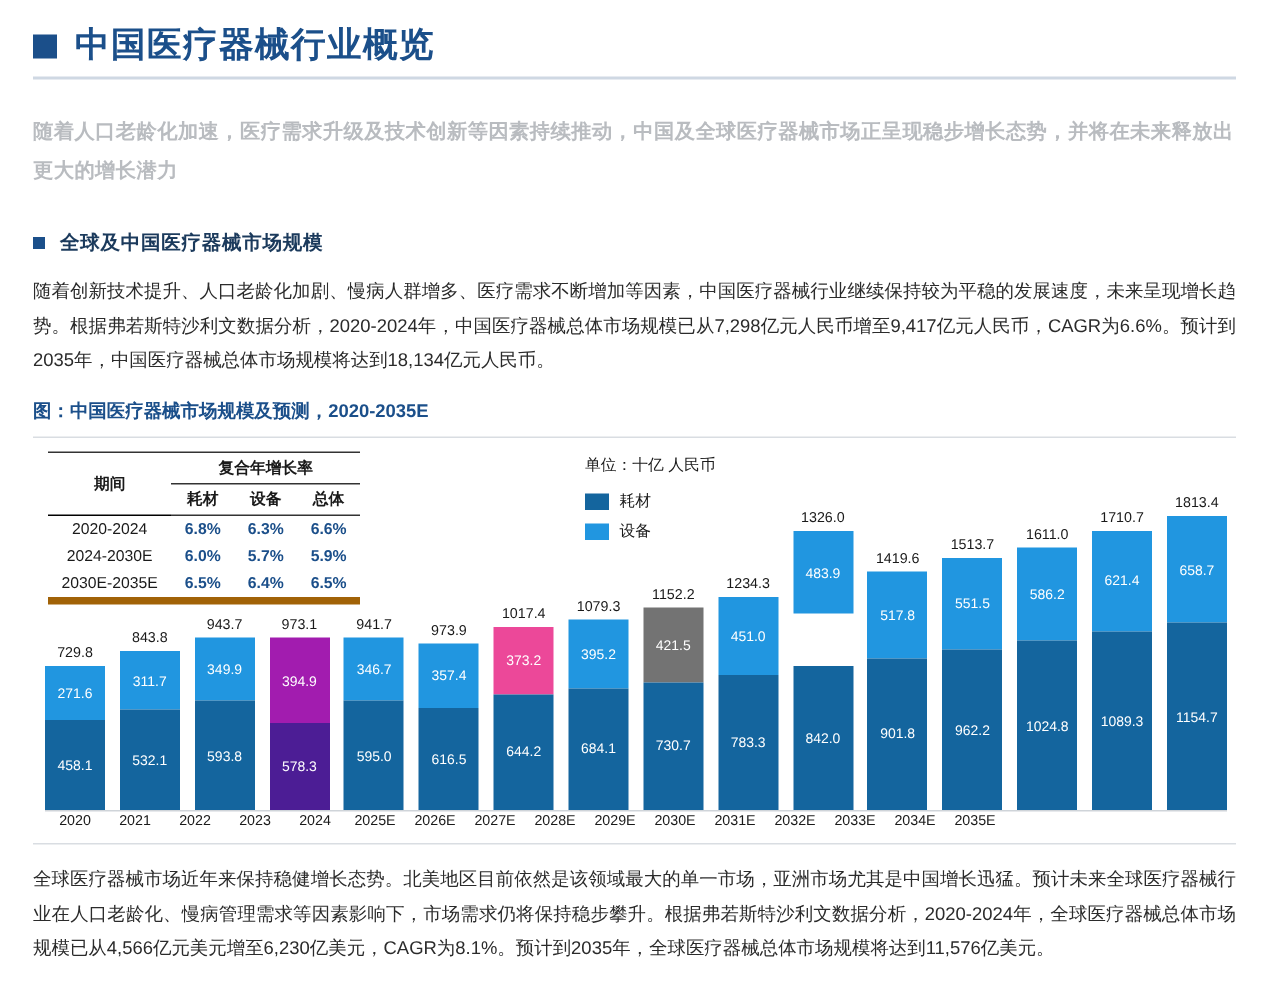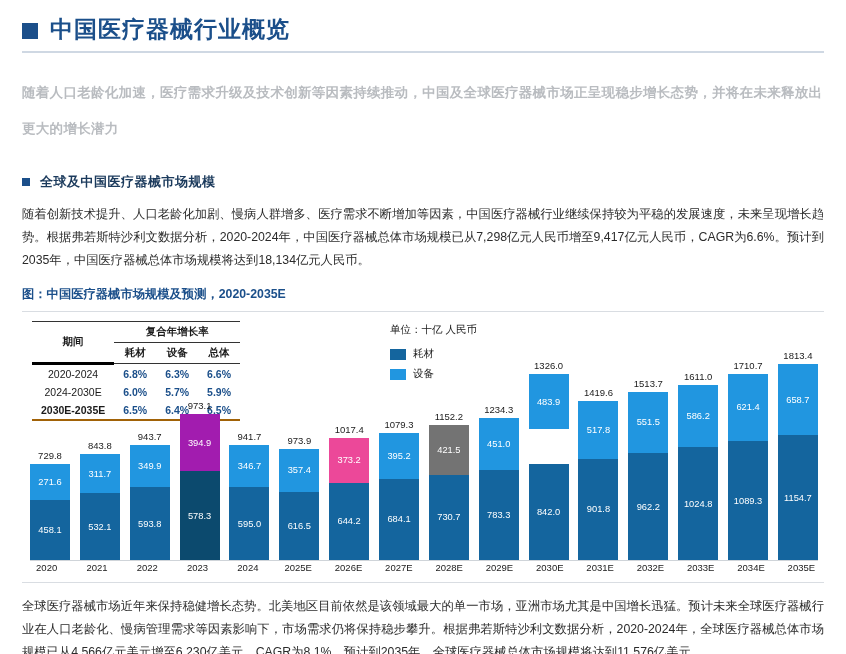--- a/index.html
+++ b/index.html
@@ -18,21 +18,21 @@
   .title-row { display:flex; align-items:center; gap:12px; }
   .title-mark { width:16px; height:16px; background:#1b4f8a; flex:0 0 auto; margin-top:2px;}
   .title-text {
     font-size:23px; font-weight:bold; color:#1b4f8a; letter-spacing:1px;
   }
   .title-underline { margin-top:6px; height:2px; background:#cfd8e3; width:100%; }
 
   
   .subtitle {
     margin-top:22px;
-    font-size:13.5px; line-height:36px; color:#b9bcc0; font-weight:bold;
+    font-size:13.5px; line-height:26px; color:#b9bcc0; font-weight:bold;
     letter-spacing:0.3px;
   }
 
   
   .sec-head { margin-top:26px; display:flex; align-items:center; gap:10px; }
   .sec-mark { width:8px; height:8px; background:#1b4f8a; }
   .sec-title { font-size:13px; font-weight:bold; color:#1b3a5c; letter-spacing:0.5px;}
 
   
   .para {
@@ -50,26 +50,26 @@
   .chart-divider-bottom { height:1px; background:#d9dde2; width:100%; position:absolute; bottom:0; left:0;}
 
   
   .cagr-table {
     position:absolute; top:10px; left:10px;
     border-collapse:collapse; font-size:10.5px; color:#1a1a1a;
   }
   .cagr-table th, .cagr-table td {
     padding:3px 9px; text-align:center; white-space:nowrap;
   }
-  .cagr-table .hdr-period { border-bottom:3px solid #000000; font-weight:bold; }
+  .cagr-table .hdr-period { border-bottom:1px solid #000000; font-weight:bold; }
   .cagr-table .hdr-group { border-bottom:1px solid #333; font-weight:bold;}
   .cagr-table .sub th { border-bottom:1px solid #333; font-weight:bold; }
   .cagr-table tbody td { color:#1b4f8a; font-weight:bold; }
   .cagr-table tbody td.period { color:#1a1a1a; font-weight:normal; }
-  .cagr-table tbody tr:last-child td { border-bottom:2px solid #a16207;font-weight:bold; }
+  .cagr-table tbody tr:last-child td { border-bottom:5px solid #a16207; }
   .tbl-top-line { border-top:1px solid #333; }
 
   
   .legend { position:absolute; top:12px; left:368px; font-size:10.5px; }
   .legend-unit { color:#1a1a1a; margin-bottom:10px; }
   .legend-item { display:flex; align-items:center; gap:7px; margin-bottom:6px; }
   .legend-swatch { width:16px; height:11px; }
   .legend-label { color:#1a1a1a; }
 
   
@@ -87,21 +87,21 @@
   .bar { width:40px; display:flex; flex-direction:column; }
   .seg {
     display:flex; align-items:center; justify-content:center;
     font-size:9.3px; color:#ffffff; overflow:hidden;
   }
   .seg-equip { background:#2196e0; }
   .seg-cons  { background:#14659e; }
   .axis-line { position:absolute; left:0; right:0; bottom:21px; height:1px; background:#cfd4d9; }
   .xlabels {
     position:absolute; left:0; right:0; bottom:0; height:20px;
-    display:flex; justify-content:flex-start; align-items:flex-start;gap:17px;
+    display:flex; justify-content:flex-start; align-items:flex-start;
   }
   .xlabel { width:40px; text-align:center; font-size:9.5px; color:#1a1a1a; }
 
   
   .footer-para {
     margin-top:12px;
     font-size:12.3px; line-height:23px; color:#2b2b2b; text-align:justify;
   }
 </style>
 </head>
@@ -195,21 +195,21 @@
             <div class="bar-total">943.7</div>
             <div class="bar">
               <div class="seg seg-equip" style="height: 42.8px; background: rgb(33, 150, 224);">349.9</div>
               <div class="seg seg-cons" style="height: 72.6px; background: rgb(20, 101, 158);">593.8</div>
             </div>
           </div>
           <div class="bar-col">
             <div class="bar-total">973.1</div>
             <div class="bar">
               <div class="seg seg-equip" style="height: 57px; background: #a21caf; text-align: center;">394.9</div>
-              <div class="seg seg-cons" style="height: 89px; background: #0c4a6e;">578.3</div>
+              <div class="seg seg-cons" style="height: 58px; background: #4c1d95;">578.3</div>
             </div>
           </div>
           <div class="bar-col">
             <div class="bar-total">941.7</div>
             <div class="bar">
               <div class="seg seg-equip" style="height: 42.4px; background: rgb(33, 150, 224);">346.7</div>
               <div class="seg seg-cons" style="height: 72.8px; background: rgb(20, 101, 158);">595.0</div>
             </div>
           </div>
           <div class="bar-col">

